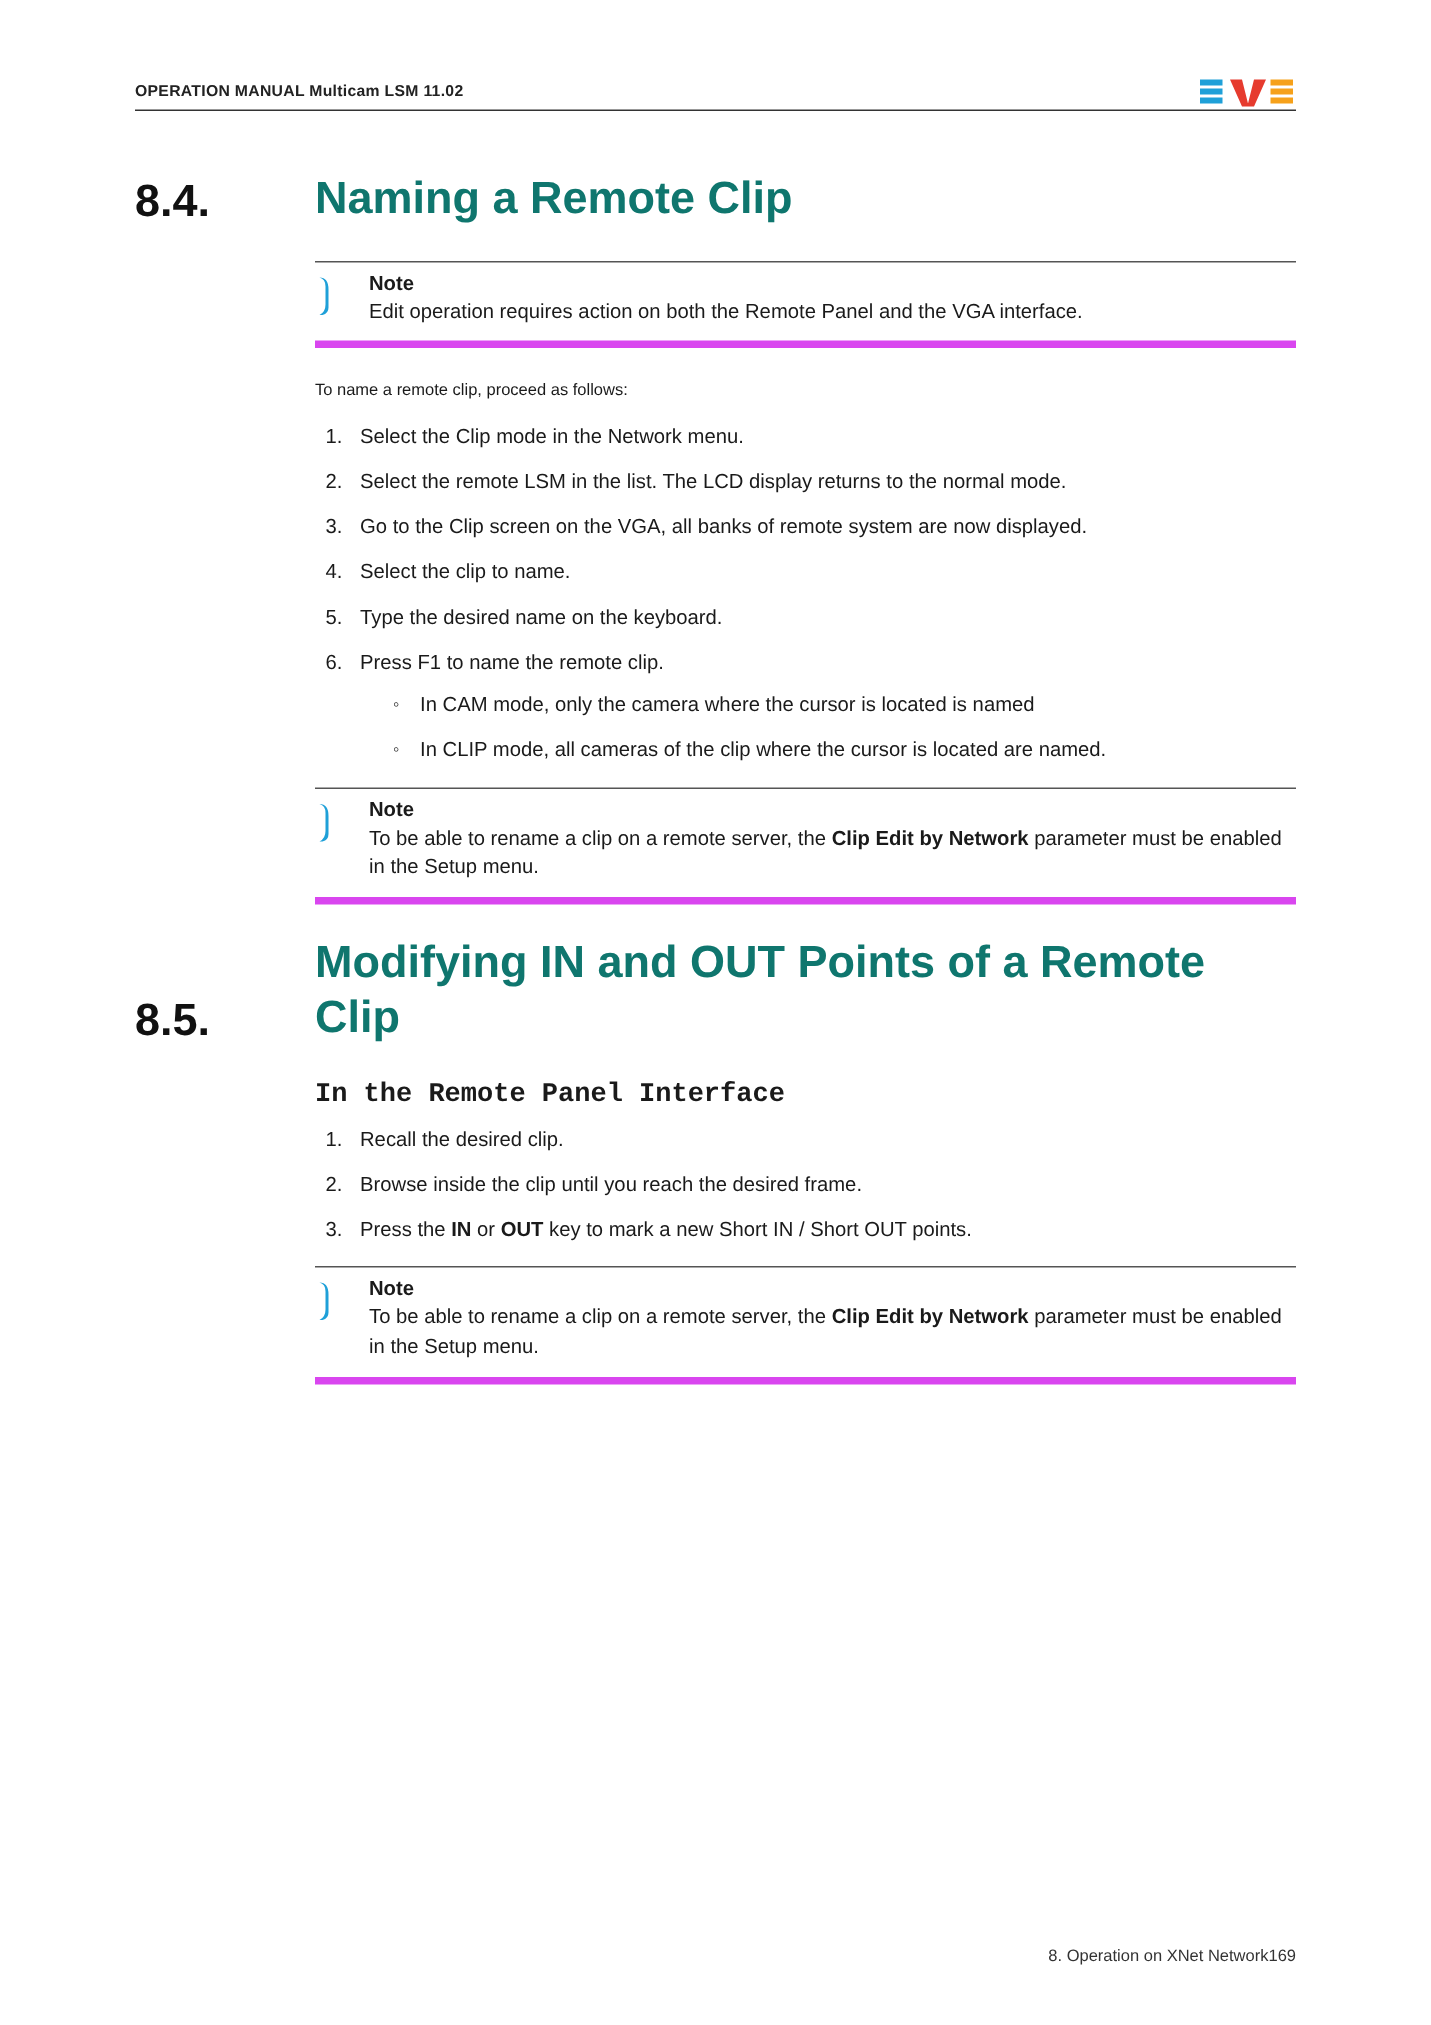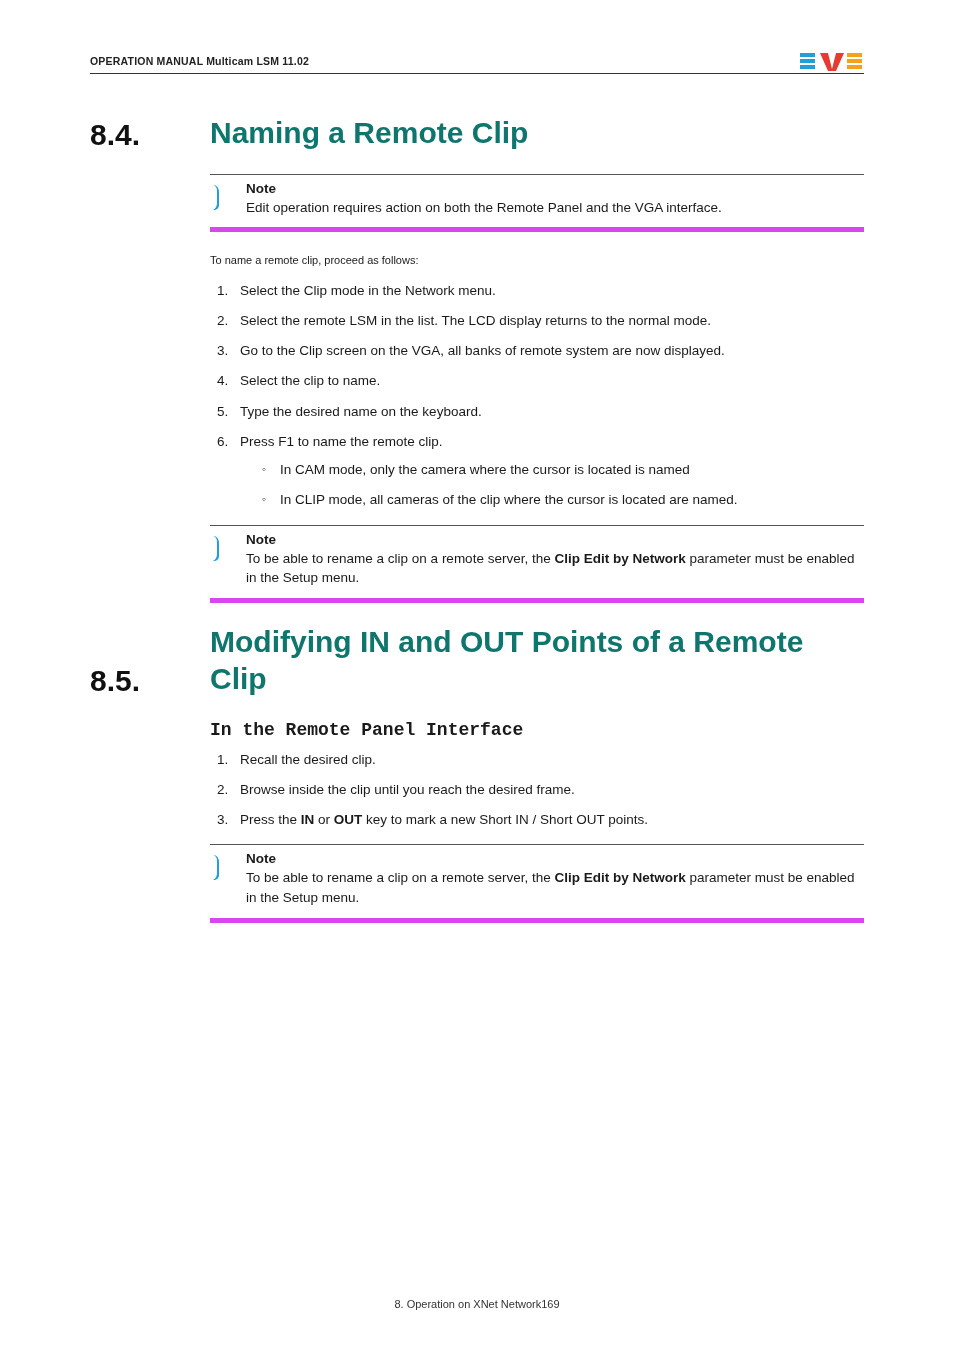--- a/index.html
+++ b/index.html
@@ -121,21 +121,21 @@
     margin: 6px 0 10px 0;
     font-family: Liberation Mono, monospace;
   }
   .bold { font-weight: bold; }
   .footer {
     position: absolute;
     left: 90px;
     right: 90px;
     bottom: 40px;
     display: flex;
-    justify-content: center;
+    justify-content: flex-end;
     font-size: 11px;
     color: #333;
   }
 </style>
 </head>
 <body>
 
 <div class="page">
 
   <div class="header-row">

